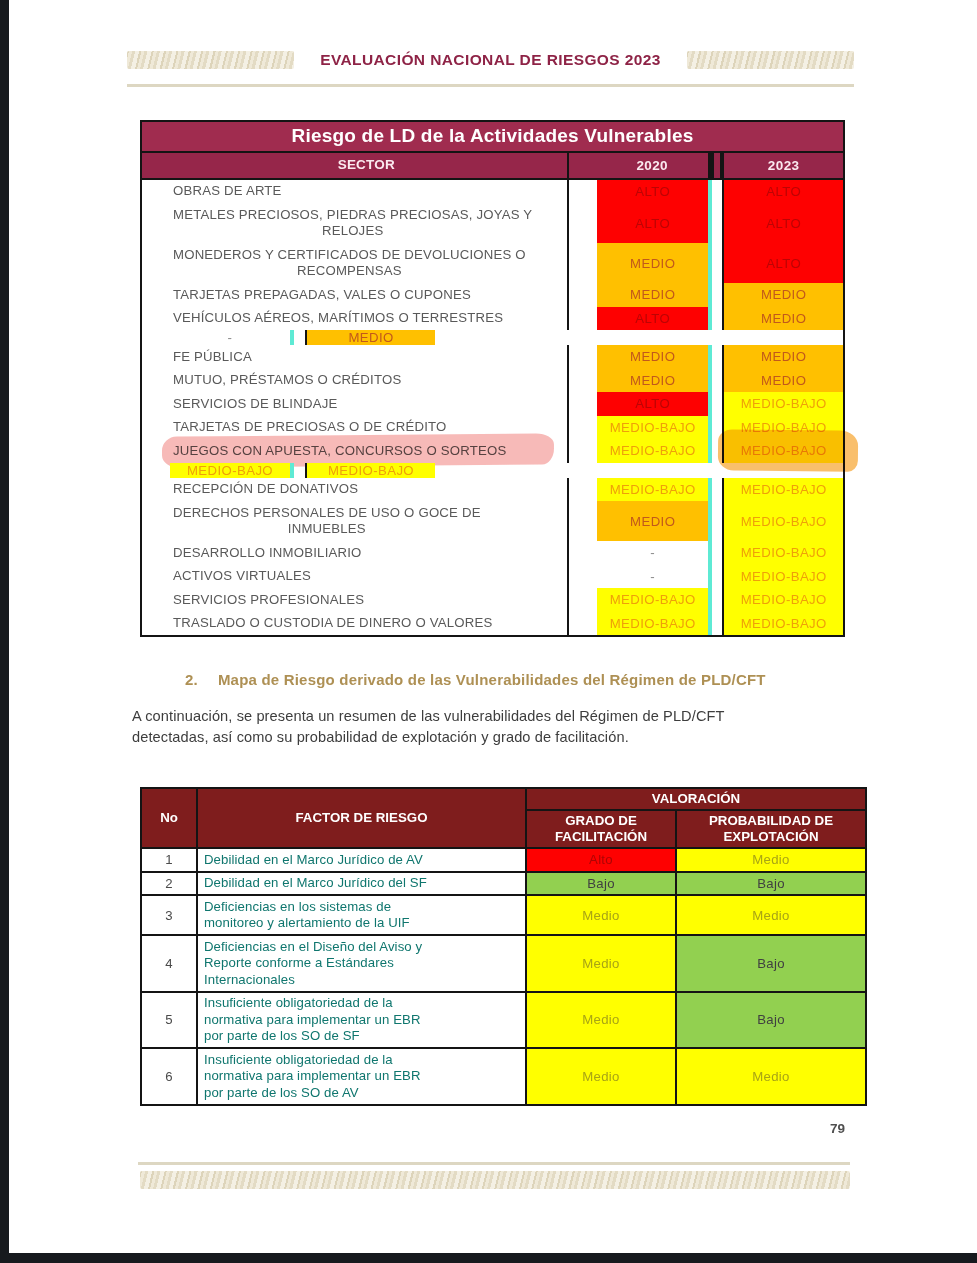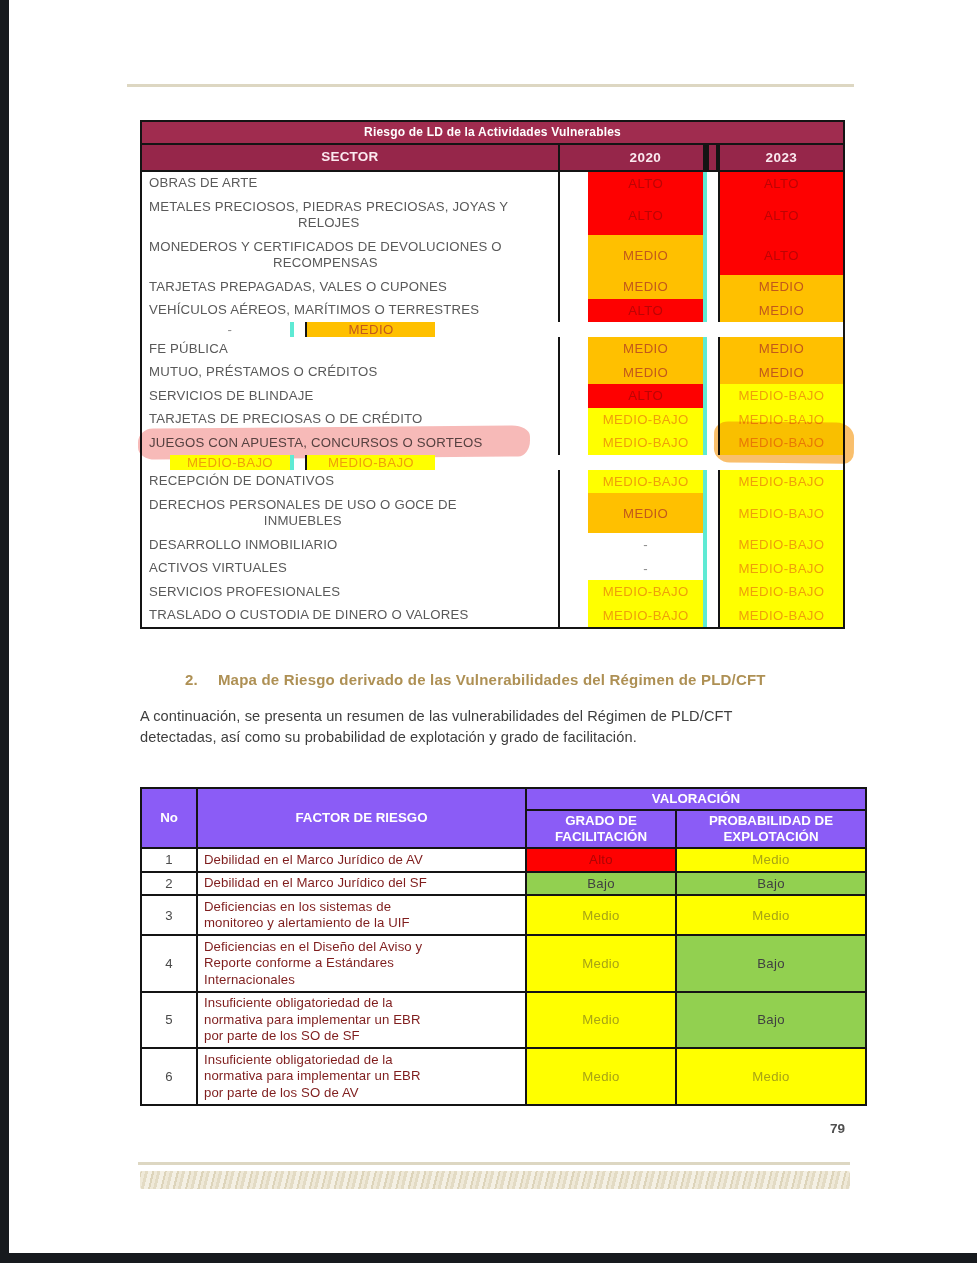--- a/index.html
+++ b/index.html
@@ -13,28 +13,28 @@
   .deco{height:18px;border-radius:2px;
     background:
       repeating-linear-gradient(104deg,#ddd4ba 0 2px,#efe9d8 2px 5px,#e3dbc4 5px 8px,#f4f0e4 8px 12px),
       #e9e2d0;}
   .deco-top{width:167px;}
   .doc-title{color:#8e2346;font-weight:bold;font-size:15.5px;letter-spacing:.4px;white-space:nowrap;}
   .header-rule{position:absolute;top:84px;left:127px;width:727px;height:3px;background:#ddd7c2;}
 
   
   .t1{position:absolute;top:120px;left:140px;width:705px;border:2px solid #141414;box-sizing:border-box;background:#fff;}
-  .t1-title{background:#a02c4f;color:#fff;font-weight:bold;font-size:12px;text-align:center;
+  .t1-title{background:#a02c4f;color:#fff;font-weight:bold;font-size:19px;text-align:center;
             padding:3px 0 4px;border-bottom:2px solid #141414;letter-spacing:.2px;}
   .t1-head{display:flex;background:#96264a;border-bottom:2px solid #141414;}
   .t1-head .hc{color:#fbe9ef;font-weight:bold;font-size:13.5px;display:flex;align-items:center;justify-content:center;padding:4px 0;}
   .t1-row{display:flex;align-items:stretch;text-align:center;}
   .c-sector{width:434px;box-sizing:border-box;border-right:2px solid #141414;padding:3.5px 8px 3.5px 7px;
             color:#595959;font-size:13.2px;line-height:16.5px;letter-spacing:.2px;white-space:pre-line;
-            display:flex;align-items:center;position:relative;}
+            display:flex;align-items:center;position:relative;margin-left:24px;}
   .c-2020{width:124px;box-sizing:border-box;border-right:4px solid #5eead4;display:flex;align-items:center;justify-content:center;
           font-size:13.2px;letter-spacing:.4px;position:relative;margin-left:28px;}
   .c-gut{width:11px;background:#fff;}
   .c-2023{width:130px;box-sizing:border-box;border-left:2px solid #141414;display:flex;align-items:center;justify-content:center;
           font-size:13.2px;letter-spacing:.4px;position:relative;}
   .t1-head .c-sector,.t1-head .c-2020,.t1-head .c-2023{background:#96264a;border-color:#141414;}
   .t1-head .c-gut{background:#96264a;border-left:2px solid #141414;border-right:2px solid #141414;box-sizing:border-box;}
   
   .lv-alto{background:#fe0101;color:#bc0404;}
   .lv-medio{background:#ffc000;color:#c2591b;}
@@ -44,47 +44,52 @@
   
   .hl{position:absolute;mix-blend-mode:multiply;pointer-events:none;}
   .hl-pink{left:-4px;top:-4px;width:392px;height:31px;background:rgba(242,143,140,.62);
            border-radius:15px 18px 12px 17px/14px 11px 16px 12px;transform:rotate(-.5deg);}
   .hl-orange{left:-6px;top:-9px;width:140px;height:41px;background:rgba(246,158,32,.66);
            border-radius:14px 18px 10px 16px/12px 15px 11px 14px;transform:rotate(.6deg);}
 
   
   .sec-head{position:absolute;top:671px;left:140px;width:705px;display:flex;gap:20px;padding-left:45px;box-sizing:border-box;
             color:#ae9054;font-weight:bold;font-size:15px;letter-spacing:.2px;}
-  .intro{position:absolute;top:706px;left:140px;width:716px;color:#3d3d3d;font-size:14.6px;line-height:20.5px;
+  .intro{position:absolute;top:706px;left:132px;width:716px;color:#3d3d3d;font-size:14.6px;line-height:20.5px;
          white-space:pre-line;letter-spacing:.1px;}
 
   
   .t2{position:absolute;top:787px;left:140px;border-collapse:collapse;table-layout:fixed;background:#fff;}
   .t2 th,.t2 td{border:2px solid #141414;box-sizing:border-box;}
-  .t2 th{background:#8b5cf6;color:#fff;font-size:13.3px;font-weight:bold;line-height:16px;padding:2px 12px;white-space:pre-line;}
+  .t2 th{background:#7f1d1d;color:#fff;font-size:13.3px;font-weight:bold;line-height:16px;padding:2px 12px;white-space:pre-line;}
   .t2 td{font-size:13.2px;vertical-align:middle;}
   .t2 .td-no{text-align:center;color:#4a4a4a;}
-  .t2 .td-factor{color:#7f1d1d;padding:2.5px 4px 2.5px 6px;line-height:16.5px;white-space:pre-line;letter-spacing:.1px;}
+  .t2 .td-factor{color:#0f766e;padding:2.5px 4px 2.5px 6px;line-height:16.5px;white-space:pre-line;letter-spacing:.1px;}
   .t2 .td-val{text-align:center;letter-spacing:.3px;padding:3px 0;}
   .lv2-alto{background:#fe0101;color:#ad0404;}
   .lv2-medio{background:#ffff00;color:#a8a414;}
   .lv2-bajo{background:#92d050;color:#404040;}
 
   
   .pagenum{position:absolute;top:1121px;left:140px;width:705px;text-align:right;
            color:#4f4f4f;font-weight:bold;font-size:13.5px;}
   .footer-rule{position:absolute;top:1162px;left:138px;width:712px;height:2.5px;background:#ddd7c2;}
   .deco-bottom{position:absolute;top:1171px;left:140px;width:710px;}
 </style>
 </head>
 <body>
 
 <div class="screen">
   <div class="edge-left"></div>
 
+  <div class="doc-header">
+    <div class="deco deco-top"></div>
+    <div class="doc-title">EVALUACIÓN NACIONAL DE RIESGOS 2023</div>
+    <div class="deco deco-top"></div>
+  </div>
   <div class="header-rule"></div>
 
   <div class="t1">
     <div class="t1-title">Riesgo de LD de la Actividades Vulnerables</div>
     <div class="t1-head">
       <div class="c-sector hc" style="justify-content:center;">SECTOR</div>
       <div class="c-2020 hc">2020</div>
       <div class="c-gut"></div>
       <div class="c-2023 hc">2023</div>
     </div>

